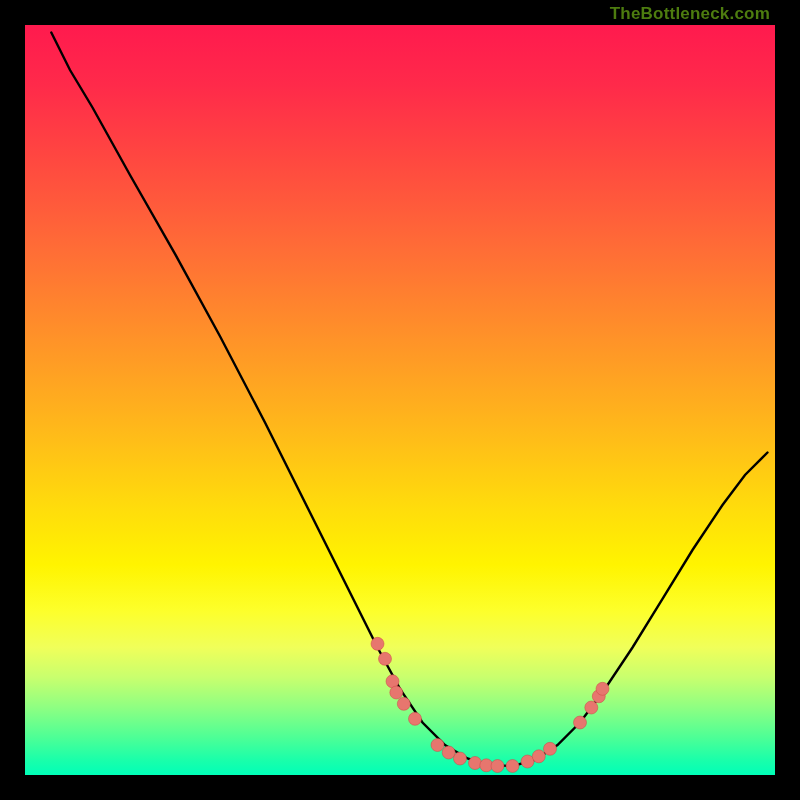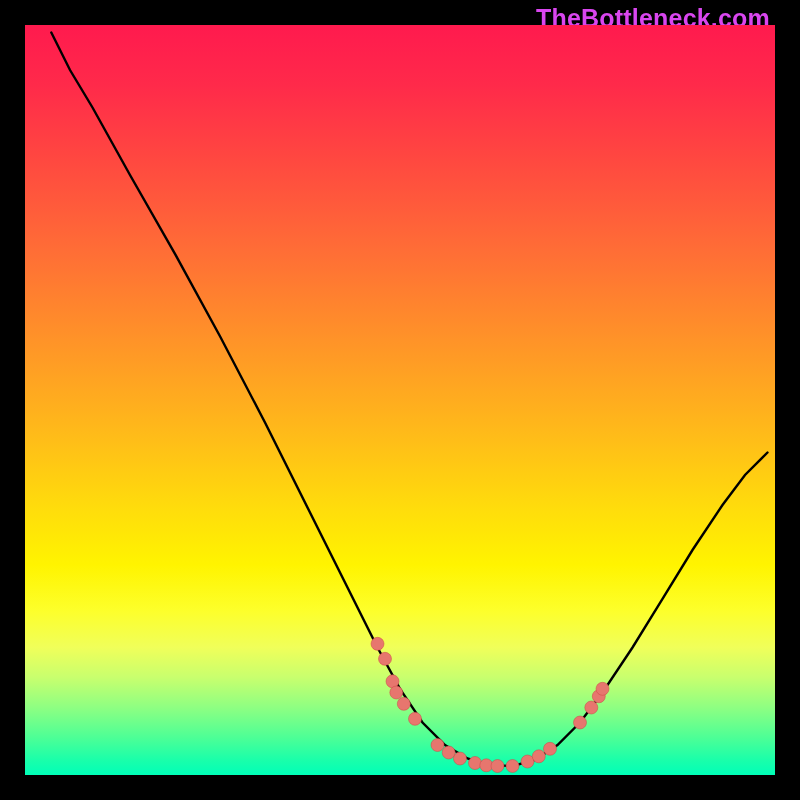--- a/index.html
+++ b/index.html
@@ -42,22 +42,22 @@
       #8eff82 91%,
       #4dff96 95%,
       #1affaa 98%,
       #00ffb8 100%
     );
   }
   .watermark {
     position: absolute;
     top: 4px;
     right: 30px;
-    color: #d946ef;
-    font-size: 25px;
+    color: #4d7c0f;
+    font-size: 17px;
     font-weight: 600;
     letter-spacing: 0.2px;
     user-select: none;
     text-align: right;
   }
   svg.curve {
     position: absolute;
     left: 0;
     top: 0;
     width: 750px;

